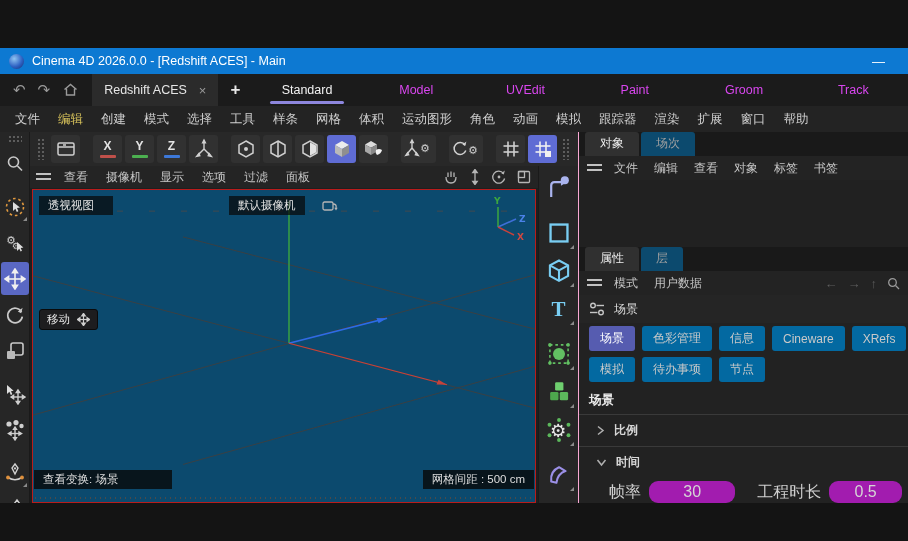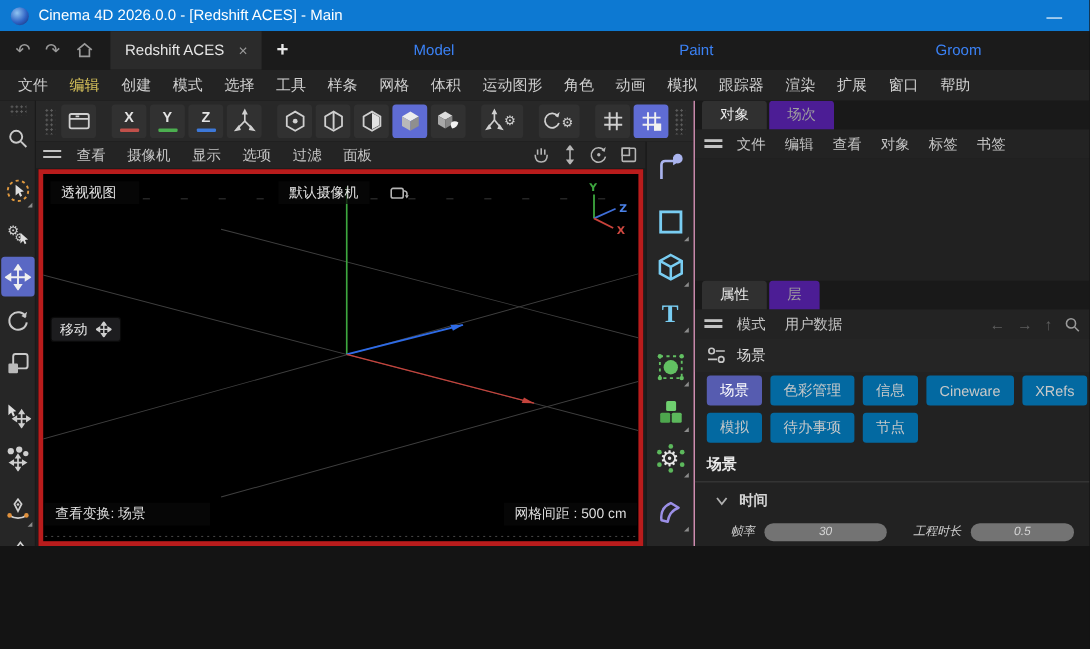--- a/index.html
+++ b/index.html
@@ -1,37 +1,37 @@
 <!DOCTYPE html>
 <html><head>
 <meta charset="utf-8">
 <style>
   * { margin:0; padding:0; box-sizing:border-box; }
   html,body { width:908px; height:541px; overflow:hidden; background:#141414;
     font-family:"Liberation Sans","DejaVu Sans",sans-serif; color:#c9c9c9; }
-  .window { width:908px; height:455px; display:flex; flex-direction:column; }
+  .window { width:908px; height:455px; display:flex; flex-direction:column;margin-top:48px; }
 
   
   .titlebar { height:26px; background:#0d79d2; display:flex; align-items:center;
     padding:0 9px; gap:8px; color:#fff; font-size:12.5px; flex:0 0 26px; }
   .logo { width:15px; height:15px; border-radius:50%;
     background:radial-gradient(circle at 35% 32%, #8fc4f2 0%, #2f63c4 55%, #162a6e 100%); }
   .win-min { margin-left:auto; color:#fff; font-size:13px; padding:0 14px; }
 
   
   .tabsbar { height:32px; background:#1b1b1b; display:flex; align-items:stretch; flex:0 0 32px; }
   .histbtns { display:flex; align-items:center; gap:12px; padding:0 13px; color:#9a9a9a; font-size:15px; }
   .histbtns svg { display:block; }
   .doc-tab { background:#2b2b2b; display:flex; align-items:center; gap:12px;
     padding:0 12px; color:#e6e6e6; font-size:12.5px; }
   .doc-close { color:#9a9a9a; font-size:13px; }
   .doc-add { display:flex; align-items:center; color:#e8e8e8; font-size:17px; padding:0 12px; font-weight:bold; }
   .ws-tabs { flex:1; display:flex; }
   .ws-tab { flex:1; display:flex; align-items:center; justify-content:center;
-    color:#3b82f6; font-size:12.5px; position:relative; }
+    color:#d946ef; font-size:12.5px; position:relative; }
   .ws-tab.active { color:#f2f2f2; }
   .ws-tab.active::after { content:""; position:absolute; left:16%; right:16%; bottom:2px;
     height:3px; border-radius:2px; background:#8d86dd; }
 
   
   .menubar { height:26px; background:#232323; display:flex; align-items:center;
     font-size:12.5px; color:#cfcfcf; padding-left:6px; flex:0 0 26px; }
   .menubar span { padding:0 9px; white-space:nowrap; }
   .menubar .hl { color:#d8c35b; }
 
@@ -66,22 +66,22 @@
 
   .center-body { flex:1; display:flex; min-height:0; }
   .viewport-col { width:508px; display:flex; flex-direction:column; background:#1e1e1e; min-height:0; }
   .vp-menu { height:22px; flex:0 0 22px; display:flex; align-items:center; gap:0;
     font-size:12px; color:#c5c5c5; background:#242424; padding:0 6px; }
   .vp-menu .mi { padding:0 9px; }
   .vp-icons { margin-left:auto; display:flex; gap:9px; align-items:center; color:#b5b5b5; }
   .burger { width:15px; height:9px;
     background:repeating-linear-gradient(#c2c2c2 0 2px, transparent 2px 5px); margin-right:4px; }
 
-  .vp-canvas { flex:1; position:relative; margin:1px 2px 0 2px; background:#000000;
-    border:4px solid #b91c1c; overflow:hidden; }
+  .vp-canvas { flex:1; position:relative; margin:1px 2px 0 2px; background:#0c4a6e;
+    border:1px solid #b91c1c; overflow:hidden; }
   .vp-canvas > svg.scene { position:absolute; inset:0; width:100%; height:100%; }
   .vp-label { position:absolute; background:rgba(8,8,8,.72); color:#e2e2e2;
     font-size:11.5px; padding:2px 9px; white-space:nowrap; }
   .cam-icon { position:absolute; left:288px; top:8px; }
   .gizmo { position:absolute; right:6px; top:5px; }
   .tooltip-move { position:absolute; left:6px; top:119px; background:#1d1d1f;
     border:1px solid #0a0a0a; border-radius:3px; color:#e8e8e8; font-size:11.5px;
     padding:2px 7px; display:flex; align-items:center; gap:7px; }
   .status { position:absolute; bottom:13px; background:rgba(8,8,8,.8); color:#dedede;
     font-size:11.5px; padding:2px 9px; white-space:nowrap; }
@@ -95,41 +95,41 @@
     display:flex; flex-direction:column; align-items:center; gap:2px; padding-top:4px; overflow:hidden; }
   .mid-btn { width:34px; height:36px; flex:0 0 36px; display:flex; align-items:center;
     justify-content:center; position:relative; }
   .mid-sep { height:5px; flex:0 0 5px; }
 
   
   .right-panel { flex:1; min-width:0; background:#222; border-left:1px solid #f9a8d4;
     display:flex; flex-direction:column; overflow:hidden; }
   .pane-tabs { height:24px; flex:0 0 24px; background:#191919; display:flex;
     align-items:flex-end; gap:2px; padding:3px 6px 0; }
-  .pane-tab { padding:3px 15px 4px; font-size:12px; color:#9f9f9f; background:#4c1d95;
+  .pane-tab { padding:3px 15px 4px; font-size:12px; color:#9f9f9f; background:#0c4a6e;
     border-radius:3px 3px 0 0; }
   .pane-tab.active { background:#303030; color:#ededed; }
   .pane-menu { height:24px; flex:0 0 24px; display:flex; align-items:center;
     font-size:12px; color:#c5c5c5; background:#232323; padding:0 8px; }
   .pane-menu .mi { padding:0 8px; }
   .om-list { flex:1; background:#212121; min-height:0; }
   .am-nav { margin-left:auto; display:flex; gap:10px; align-items:center; font-size:13px; color:#5e5e5e; }
   .am-objrow { height:28px; flex:0 0 28px; display:flex; align-items:center; gap:8px;
     padding:0 9px; font-size:12px; color:#dcdcdc; background:#252525; }
   .am-btnrow { display:flex; gap:7px; padding:3px 0 3px 10px; flex:0 0 auto;
     white-space:nowrap; overflow:hidden; }
   .am-btn { flex:0 0 auto; background:#0369a1; color:#c9c9c9; font-size:12px;
     padding:4px 11px; border-radius:3px; border:0; }
   .am-btn.active { background:#565cb0; color:#fff; }
   .am-section { font-size:12.5px; font-weight:bold; color:#eaeaea; padding:7px 10px 5px; flex:0 0 auto; }
   .am-group { border-top:1px solid #3a3a3a; display:flex; align-items:center; gap:9px;
     padding:7px 10px 7px 17px; font-size:12px; font-weight:bold; color:#d6d6d6; flex:0 0 auto; }
-  .am-fields { display:flex; align-items:flex-start; gap:8px; padding:3px 6px 0 30px;
-    font-size:10px; color:#cfcfcf; flex:0 0 22px;font-style:italic; }
-  .field-val { background:#737373; border-radius:9px; padding:2px 0; width:102px;
+  .am-fields { display:flex; align-items:center; gap:8px; padding:3px 6px 0 30px;
+    font-size:16px; color:#cfcfcf; flex:0 0 22px; }
+  .field-val { background:#a21caf; border-radius:9px; padding:2px 0; width:102px;
     text-align:center; color:#d5d5d5; }
   .field-val.small { width:86px; }
   .lblw { white-space:nowrap; }
   svg { display:block; }
   svg text { font-family:"DejaVu Sans",sans-serif; }
 </style>
 </head>
 <body>
 
 <div class="window">
@@ -147,23 +147,26 @@
       <svg width="17" height="16" viewBox="0 0 17 16" fill="none" stroke="#9a9a9a" stroke-width="1.4">
           <path d="M2.5 7.5 L8.5 2.5 L14.5 7.5 M4.5 6.8 V13 H12.5 V6.8"></path>
         </svg>
     </div>
     <div class="doc-tab">
       <span>Redshift ACES</span>
       <span class="doc-close">×</span>
     </div>
     <div class="doc-add">+</div>
     <div class="ws-tabs">
+      <div class="ws-tab active">Standard</div>
       <div class="ws-tab">Model</div>
+      <div class="ws-tab">UVEdit</div>
       <div class="ws-tab">Paint</div>
       <div class="ws-tab">Groom</div>
+      <div class="ws-tab">Track</div>
     </div>
   </div>
 
   <div class="menubar">
     <span>文件</span>
     <span class="hl">编辑</span>
     <span>创建</span>
     <span>模式</span>
     <span>选择</span>
     <span>工具</span>
@@ -616,20 +619,26 @@
       </div>
       <div class="am-btnrow">
         <button class="am-btn">模拟</button>
         <button class="am-btn">待办事项</button>
         <button class="am-btn">节点</button>
       </div>
 
       <div class="am-section">场景</div>
 
       <div class="am-group">
+        <svg width="9" height="11" viewBox="0 0 9 11" fill="none" stroke="#b0b0b0" stroke-width="1.5">
+            <polyline points="2,1.5 7,5.5 2,9.5"></polyline>
+          </svg>
+        <span>比例</span>
+      </div>
+      <div class="am-group">
         <svg width="11" height="9" viewBox="0 0 11 9" fill="none" stroke="#b0b0b0" stroke-width="1.5">
             <polyline points="1.5,2 5.5,7 9.5,2"></polyline>
           </svg>
         <span>时间</span>
       </div>
 
       <div class="am-fields">
         <span class="lblw">帧率</span>
         <div class="field-val">30</div>
         <span class="lblw" style="margin-left:14px;">工程时长</span>

